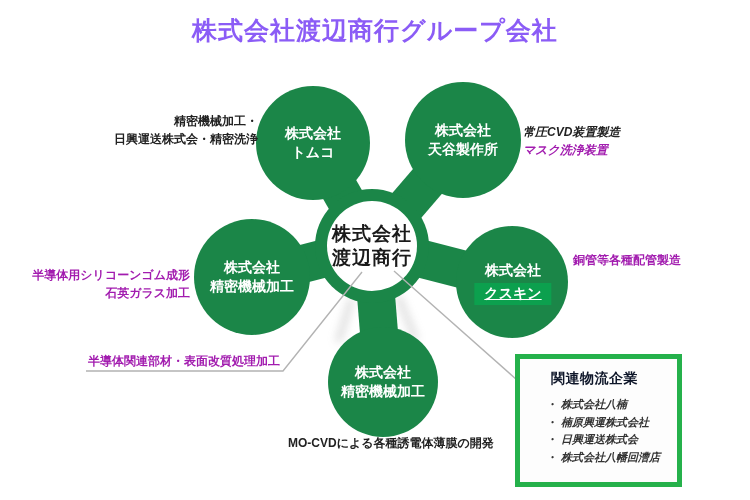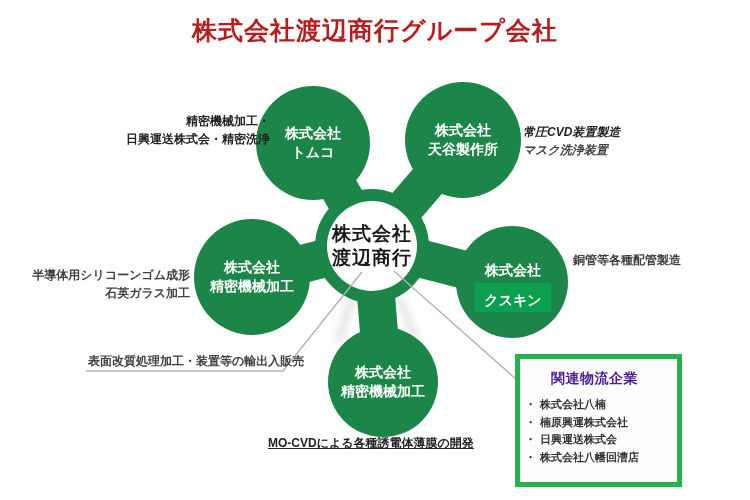--- a/index.html
+++ b/index.html
@@ -2,49 +2,49 @@
 <html><head>
 <meta charset="utf-8">
 <style>
   html,body{margin:0;padding:0;background:#fff;}
   .canvas{
     position:relative;width:750px;height:500px;background:#fff;overflow:hidden;
     font-family:"Liberation Sans","DejaVu Sans",sans-serif;
   }
   .page-title{
     position:absolute;left:0;top:14px;width:750px;text-align:center;
-    font-size:25px;font-weight:800;color:#b91c1c;letter-spacing:1px;
+    font-size:25px;font-weight:800;color:#8b5cf6;letter-spacing:1px;
   }
   .diagram-svg{position:absolute;left:0;top:0;}
   .circle-label{
     position:absolute;transform:translateX(-50%);text-align:center;
     color:#fff;font-size:14px;font-weight:700;line-height:19px;white-space:nowrap;
   }
   .center-label{
     position:absolute;transform:translateX(-50%);text-align:center;
     color:#1a1a1a;font-size:19px;font-weight:800;line-height:24px;white-space:nowrap;letter-spacing:1px;
   }
   .note{
     position:absolute;font-size:12px;font-weight:700;line-height:18px;
     color:#222;white-space:nowrap;
   }
-  .note.red{color:#404040;}
+  .note.red{color:#a21caf;}
   .note.right{text-align:right;}
   .badge{
-    display:inline-block;margin-top:3px;padding:9px 10px 3px 10px;
-    background:#0ca04e;color:#fff;font-size:14px;font-weight:700;line-height:17px;
+    display:inline-block;margin-top:3px;padding:2px 10px 3px 10px;
+    background:#0ca04e;color:#fff;font-size:14px;font-weight:700;line-height:17px;text-decoration:underline;
   }
   .logi-box{
     position:absolute;left:515px;top:354px;width:157px;height:123px;
     background:#fdfdfd;border:5px solid #25b14b;
   }
   .logi-title{
-    margin:11px 0 8px 15px;color:#4c1d95;font-size:14px;font-weight:800;letter-spacing:0.5px;padding-left:16px;
+    margin:11px 0 8px 15px;color:#0f172a;font-size:14px;font-weight:800;letter-spacing:0.5px;padding-left:16px;
   }
-  .logi-list{margin:0;padding:0 0 0 5px;list-style:none;}
+  .logi-list{margin:0;padding:0 0 0 26px;list-style:none;font-style:italic;}
   .logi-list li{
     font-size:11px;font-weight:700;color:#333;line-height:17.5px;white-space:nowrap;
   }
   .logi-list .bullet{margin-right:4px;color:#333;}
 </style>
 </head>
 <body>
 
 <div class="canvas">
 
@@ -102,40 +102,40 @@
   </div>
   <div class="circle-label" style="left:513px;top:261px;">
     <div>株式会社</div>
     <div class="badge">クスキン</div>
   </div>
   <div class="circle-label" style="left:383px;top:363px;">
     <div>株式会社</div>
     <div>精密機械加工</div>
   </div>
 
-  <div class="note right" style="right:480px;top:112px;">
+  <div class="note right" style="right:492px;top:112px;">
     <div>精密機械加工・</div>
     <div>日興運送株式会・精密洗浄</div>
   </div>
 
   <div class="note" style="left:523px;top:123px;font-style:italic;">
     <div>常圧CVD装置製造</div>
     <div class="note red" style="position:static;">マスク洗浄装置</div>
   </div>
 
   <div class="note red right" style="right:560px;top:266px;">
     <div>半導体用シリコーンゴム成形</div>
     <div>石英ガラス加工</div>
   </div>
 
   <div class="note red" style="left:573px;top:251px;">銅管等各種配管製造</div>
 
-  <div class="note red" style="left:88px;top:352px;">表面改質処理加工・装置等の輸出入販売</div>
+  <div class="note red" style="left:88px;top:352px;">半導体関連部材・表面改質処理加工</div>
 
-  <div class="note" style="left:268px;top:434px;text-decoration:underline;">MO-CVDによる各種誘電体薄膜の開発</div>
+  <div class="note" style="left:288px;top:434px;">MO-CVDによる各種誘電体薄膜の開発</div>
 
   <div class="logi-box">
     <div class="logi-title">関連物流企業</div>
     <ul class="logi-list">
       <li><span class="bullet">・</span><span>株式会社八楠</span></li>
       <li><span class="bullet">・</span><span>楠原興運株式会社</span></li>
       <li><span class="bullet">・</span><span>日興運送株式会</span></li>
       <li><span class="bullet">・</span><span>株式会社八幡回漕店</span></li>
     </ul>
   </div>

